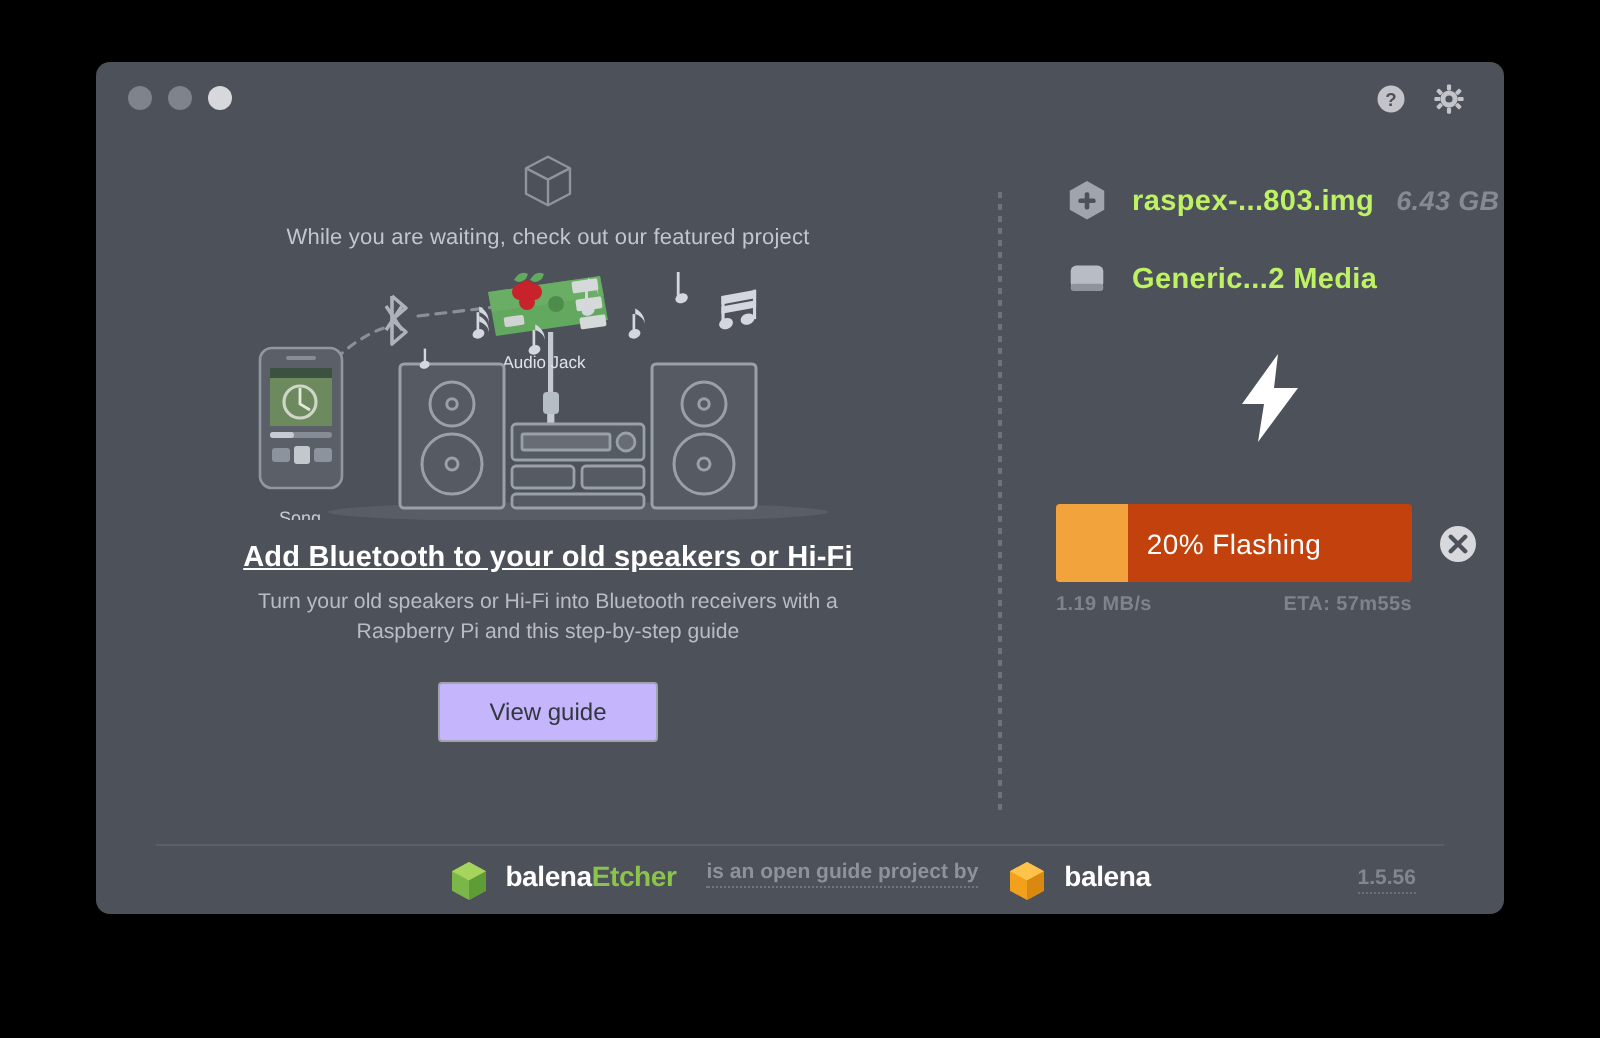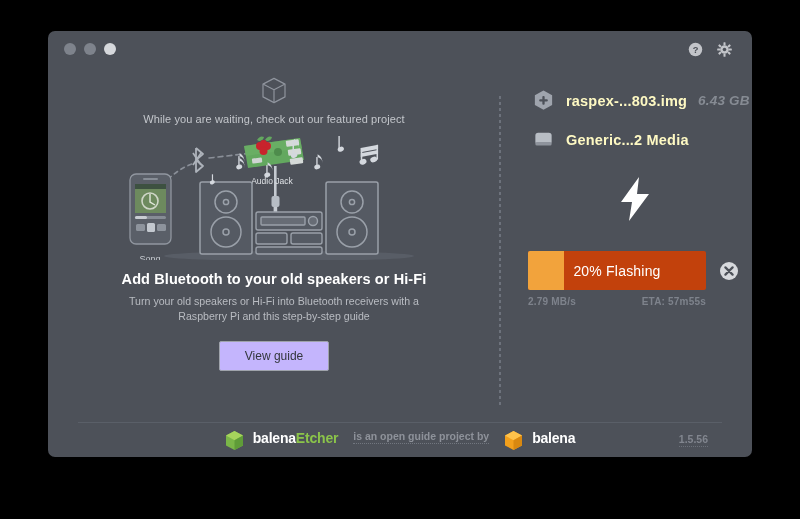--- a/index.html
+++ b/index.html
@@ -83,20 +83,21 @@
   #illustration svg { display: block; }
 
   
   .proj-title {
     text-align: center;
     color: #ffffff;
     font-size: 14.5px;
     font-weight: bold;
     margin-top: 11px;
     letter-spacing: .1px;
+    text-decoration: underline;
   }
   .proj-desc {
     text-align: center;
     color: #b9bcc2;
     font-size: 10.6px;
     line-height: 15px;
     margin: 7px auto 0;
     width: 290px;
   }
   .view-guide-btn {
@@ -114,21 +115,21 @@
 
   
   .sel-row {
     display: flex;
     align-items: center;
     gap: 11px;
     margin-bottom: 16px;
   }
   .sel-icon { width: 23px; height: 23px; flex: none; display: block; }
   .sel-name {
-    color: #fef9c3;
+    color: #bef264;
     font-size: 14.5px;
     font-weight: bold;
     letter-spacing: .2px;
     white-space: nowrap;
   }
   .sel-size {
     color: #868b93;
     font-size: 13.5px;
     font-weight: bold;
     font-style: italic;
@@ -446,21 +447,21 @@
           <div class="progress-label">20% Flashing</div>
         </div>
         <div class="cancel-btn">
           <svg width="10" height="10" viewBox="0 0 10 10">
             <path d="M1.4 1.4 L8.6 8.6 M8.6 1.4 L1.4 8.6" stroke="#4d5159" stroke-width="2.2" stroke-linecap="round"></path>
           </svg>
         </div>
       </div>
 
       <div class="stats-row">
-        <span>2.79 MB/s</span>
+        <span>1.19 MB/s</span>
         <span>ETA: 57m55s</span>
       </div>
     </div>
   </div>
 
   <div id="footer">
     <div class="footer-inner">
       <svg width="19" height="21" viewBox="0 0 19 21">
         <path d="M9.5 1 L18 5.6 V15.4 L9.5 20 L1 15.4 V5.6 Z" fill="#7ab648"></path>
         <path d="M1 5.6 L9.5 10.2 L18 5.6 L9.5 1 Z" fill="#a6d45c"></path>

